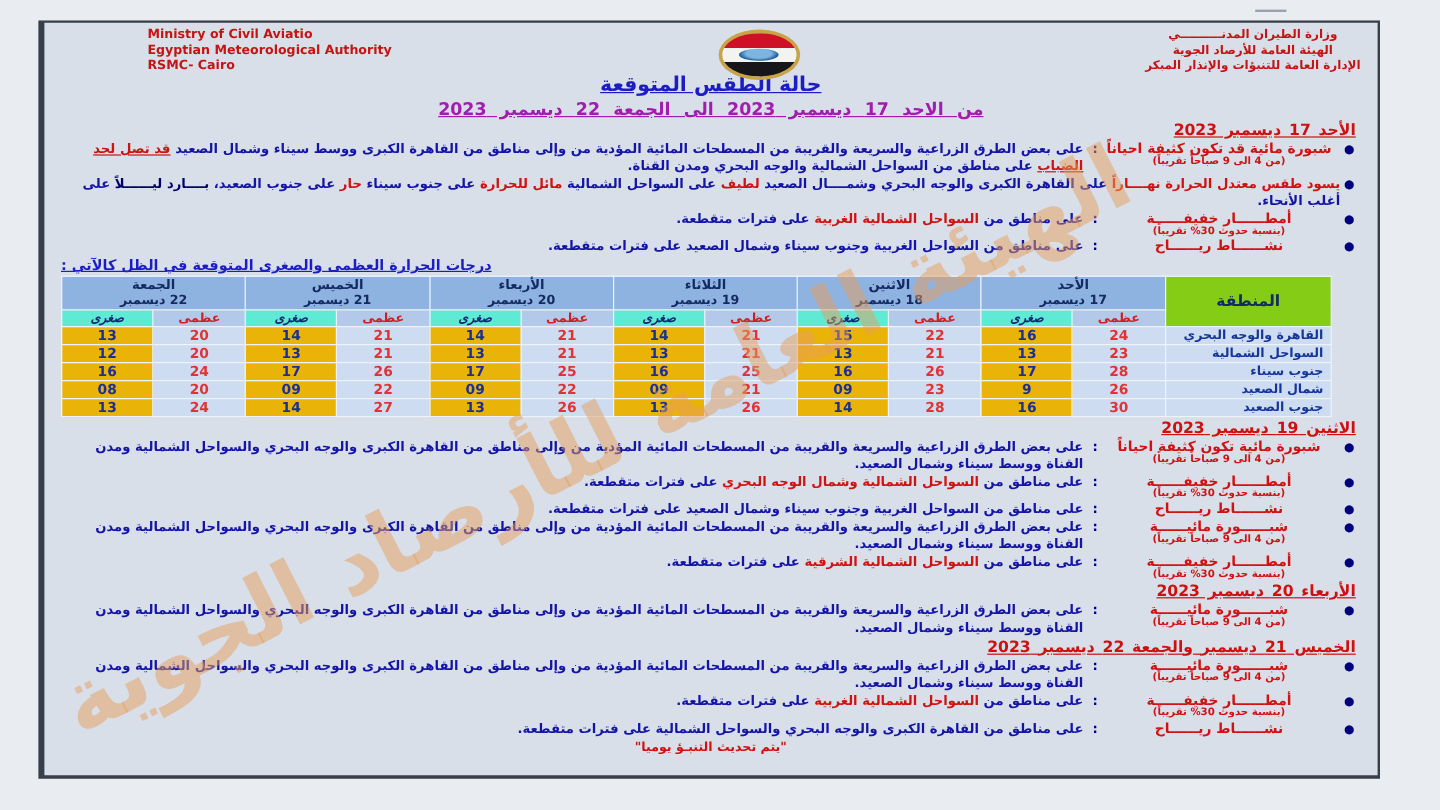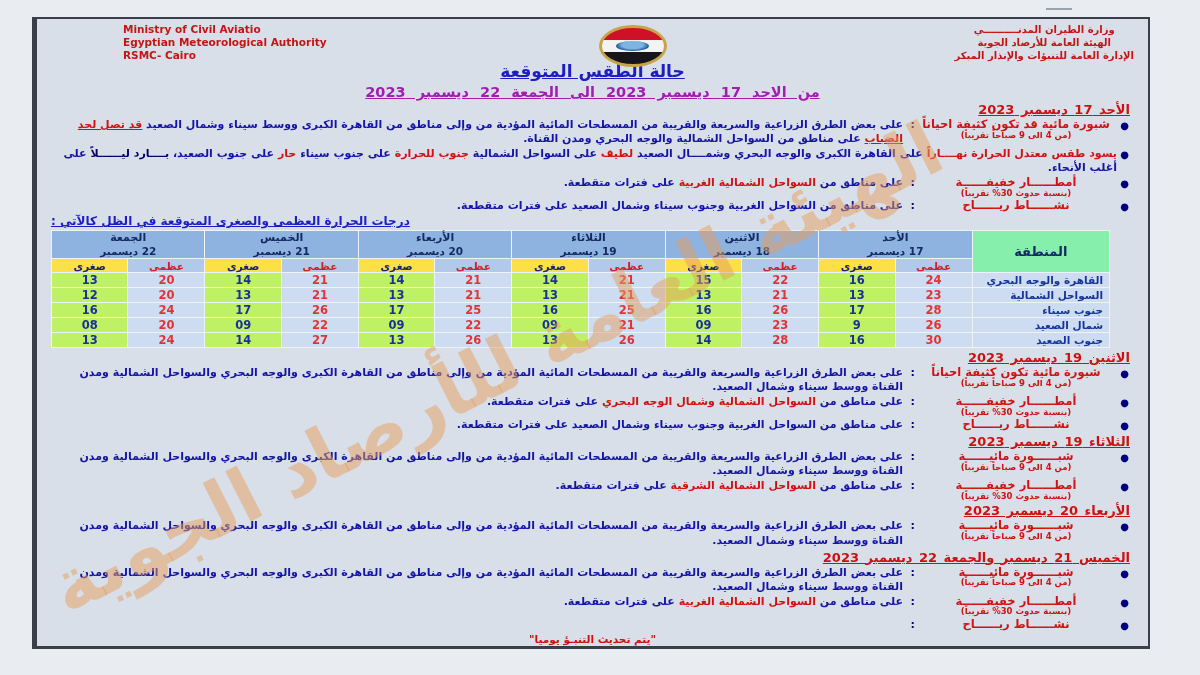--- a/index.html
+++ b/index.html
@@ -48,29 +48,29 @@
   .l2{color:#d01212;font-size:8.5px;font-weight:bold;}
   .cl{color:#000090;font-weight:bold;width:12px;flex-shrink:0;font-size:11px;}
   .tx{flex:1;color:#1414a6;font-weight:bold;font-size:11px;line-height:1.28;text-align:right;padding-left:6px;}
   .rd{color:#d01212;}
   .rdu{color:#d01212;text-decoration:underline;}
   .nv{color:#00006a;}
   
   .tbl-intro{color:#1d1dc4;font-weight:bold;font-size:12px;text-decoration:underline;text-align:left;margin:1px 4px 2px 0;}
   table{border-collapse:collapse;direction:rtl;margin:0 24px 2px auto;}
   th,td{border:1px solid #eef3fa;padding:0 4px;text-align:center;}
-  th.rg{background:#86efac;color:#132a62;font-size:13px;font-weight:bold;width:150px;}
+  th.rg{background:#84cc16;color:#132a62;font-size:13px;font-weight:bold;width:150px;}
   th.dh{background:#8fb3e0;color:#132a62;font-weight:bold;width:148px;padding:1px 12px;}
   .dh .dn{font-size:11px;line-height:1.15;}
   .dh .dd{font-size:10.5px;line-height:1.15;}
   th.mx{background:#b3c9e9;color:#d02020;font-size:10.5px;font-weight:bold;height:13px;width:74px;}
-  th.mn{background:#fde047;color:#15247a;font-size:10.5px;font-weight:bold;height:13px;width:74px;}
+  th.mn{background:#5eead4;color:#15247a;font-size:10.5px;font-weight:bold;height:13px;width:74px;font-style:italic;}
   td.rgc{background:#cddcf1;color:#15359a;font-weight:bold;font-size:10.5px;text-align:right;padding-right:6px;height:14px;}
   td.vmx{background:#cddcf1;color:#e03434;font-weight:bold;font-size:11.5px;height:14px;}
-  td.vmn{background:#bef264;color:#1b2f9a;font-weight:bold;font-size:11.5px;height:14px;}
+  td.vmn{background:#eab308;color:#1b2f9a;font-weight:bold;font-size:11.5px;height:14px;}
   
   .note{ text-align:center;color:#cf1010;font-weight:bold;font-size:10.5px;margin-top:2px;line-height:1.3;}
 </style>
 </head>
 <body>
 
 <div class="canvas">
   <div class="corner-dash"></div>
 
   <div class="frame">
@@ -111,21 +111,21 @@
       </div>
     </div>
 
     <div class="b">
       <span class="mk">●</span>
       <div class="tx">
         <span class="rd">يسود طقس معتدل الحرارة نهــــاراً</span>
         <span>على القاهرة الكبرى والوجه البحري وشمــــال الصعيد</span>
         <span class="rd">لطيف</span>
         <span>على السواحل الشمالية</span>
-        <span class="rd">جنوب للحرارة</span>
+        <span class="rd">مائل للحرارة</span>
         <span>على جنوب سيناء</span>
         <span class="rd">حار</span>
         <span>على جنوب الصعيد،</span>
         <span class="nv">بــــارد ليــــــلاً</span>
         <span>على أغلب الأنحاء.</span>
       </div>
     </div>
 
     <div class="b">
       <span class="mk">●</span>
@@ -303,21 +303,20 @@
 
     <div class="b">
       <span class="mk">●</span>
       <div class="lc">
         <div class="l1">نشــــــاط ريــــــاح</div>
       </div>
       <span class="cl">:</span>
       <div class="tx">على مناطق من السواحل الغربية وجنوب سيناء وشمال الصعيد على فترات متقطعة.</div>
     </div>
 
-    <div class="sec-hdr">الثلاثاء 19 ديسمبر 2023</div>
 
     <div class="b">
       <span class="mk">●</span>
       <div class="lc">
         <div class="l1">شبــــــورة مائيــــــة</div>
         <div class="l2">(من 4 الى 9 صباحاً تقريباً)</div>
       </div>
       <span class="cl">:</span>
       <div class="tx">على بعض الطرق الزراعية والسريعة والقريبة من المسطحات المائية المؤدية من وإلى مناطق من القاهرة الكبرى والوجه البحري والسواحل الشمالية ومدن القناة ووسط سيناء وشمال الصعيد.</div>
     </div>
@@ -373,18 +372,19 @@
         <span>على فترات متقطعة.</span>
       </div>
     </div>
 
     <div class="b">
       <span class="mk">●</span>
       <div class="lc">
         <div class="l1">نشــــــاط ريــــــاح</div>
       </div>
       <span class="cl">:</span>
+      <div class="tx">على مناطق من القاهرة الكبرى والوجه البحري والسواحل الشمالية على فترات متقطعة.</div>
     </div>
 
     <div class="note">"يتم تحديث التنبـؤ يوميا"</div>
 
   </div>
 </div>
 
 </body></html>

